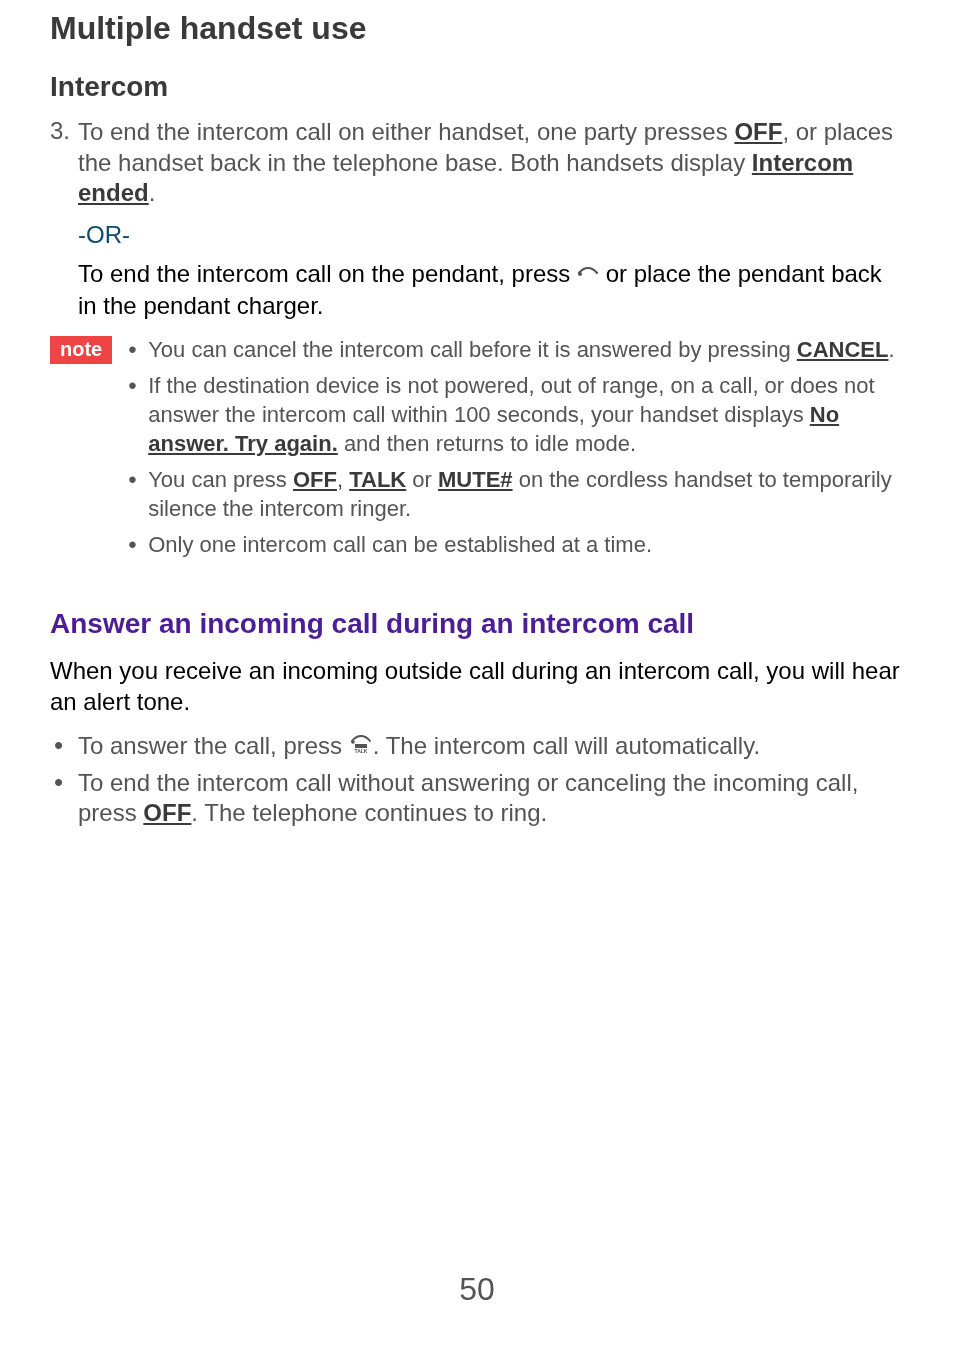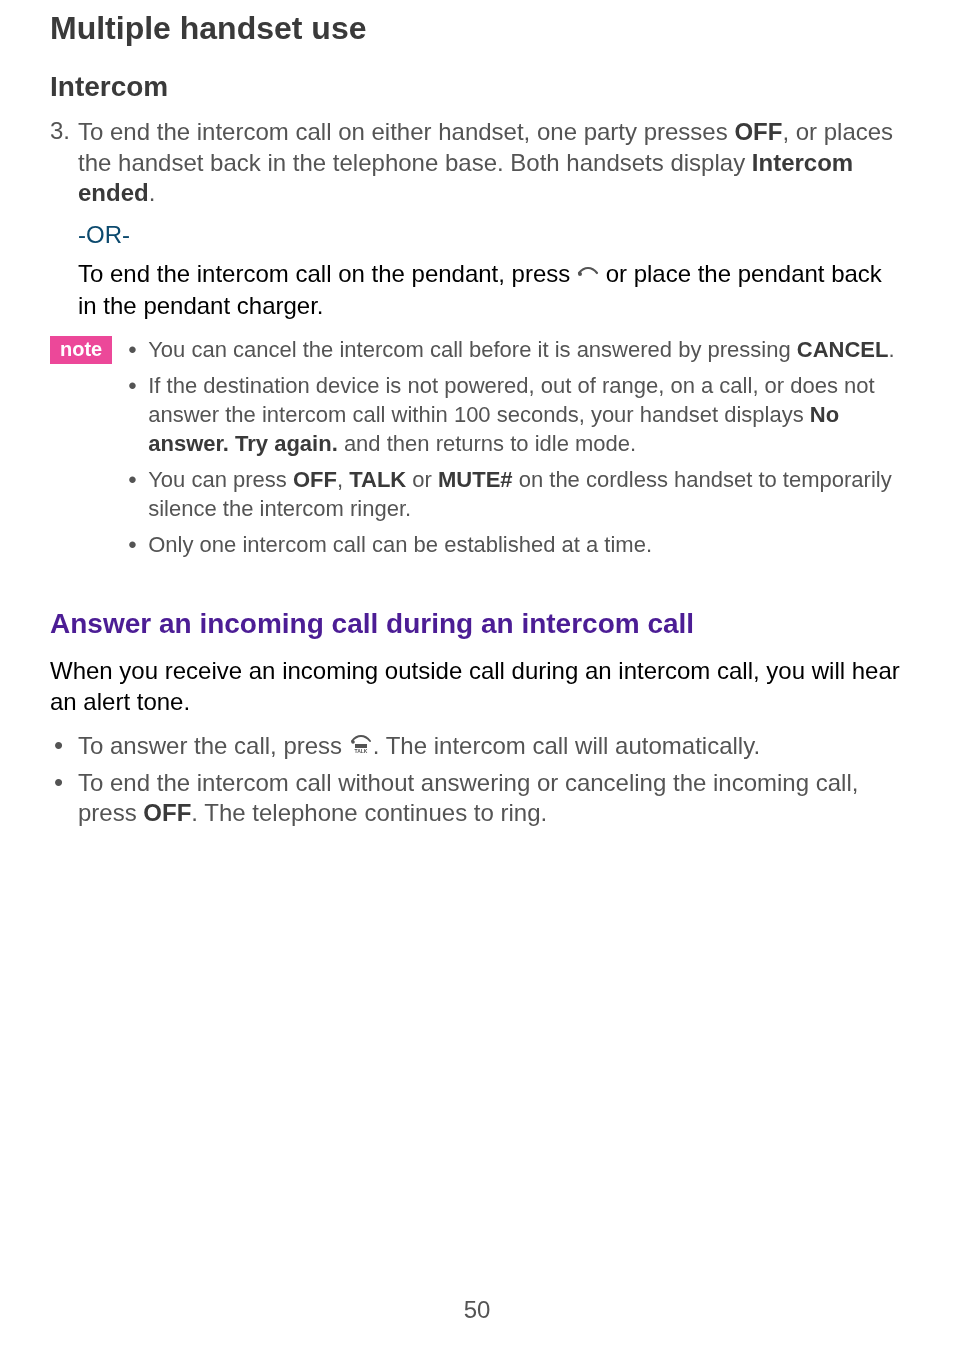--- a/index.html
+++ b/index.html
@@ -61,28 +61,29 @@
     }
     .plain-para {
       font-size: 24px;
       color: #000000;
       line-height: 1.28;
       margin-bottom: 14px;
     }
     .bold {
       font-weight: bold;
       color: #3a3a3a;
+      text-decoration: underline;
     }
     .note-row {
       display: flex;
       gap: 14px;
       margin-bottom: 2px;
     }
     .note-badge {
-      background: #ec4899;
+      background: #ef4444;
       color: #ffffff;
       font-weight: bold;
       font-size: 20px;
       padding: 4px 10px 6px 10px;
       height: 28px;
       line-height: 18px;
       flex-shrink: 0;
     }
     .note-list {
       list-style: none;
@@ -124,25 +125,25 @@
       color: #545454;
     }
     .icon-inline {
       display: inline-block;
       vertical-align: middle;
       position: relative;
       top: -2px;
     }
     .page-number {
       position: absolute;
-      bottom: 30px;
+      bottom: 46px;
       left: 0;
       right: 0;
       text-align: center;
-      font-size: 24px;
+      font-size: 32px;
       color: #545454;
     }
   </style>
 </head>
 <body>
 
 <h1 class="page-title">Multiple handset use</h1>
 
 <h2 class="section-title">Intercom</h2>
 

